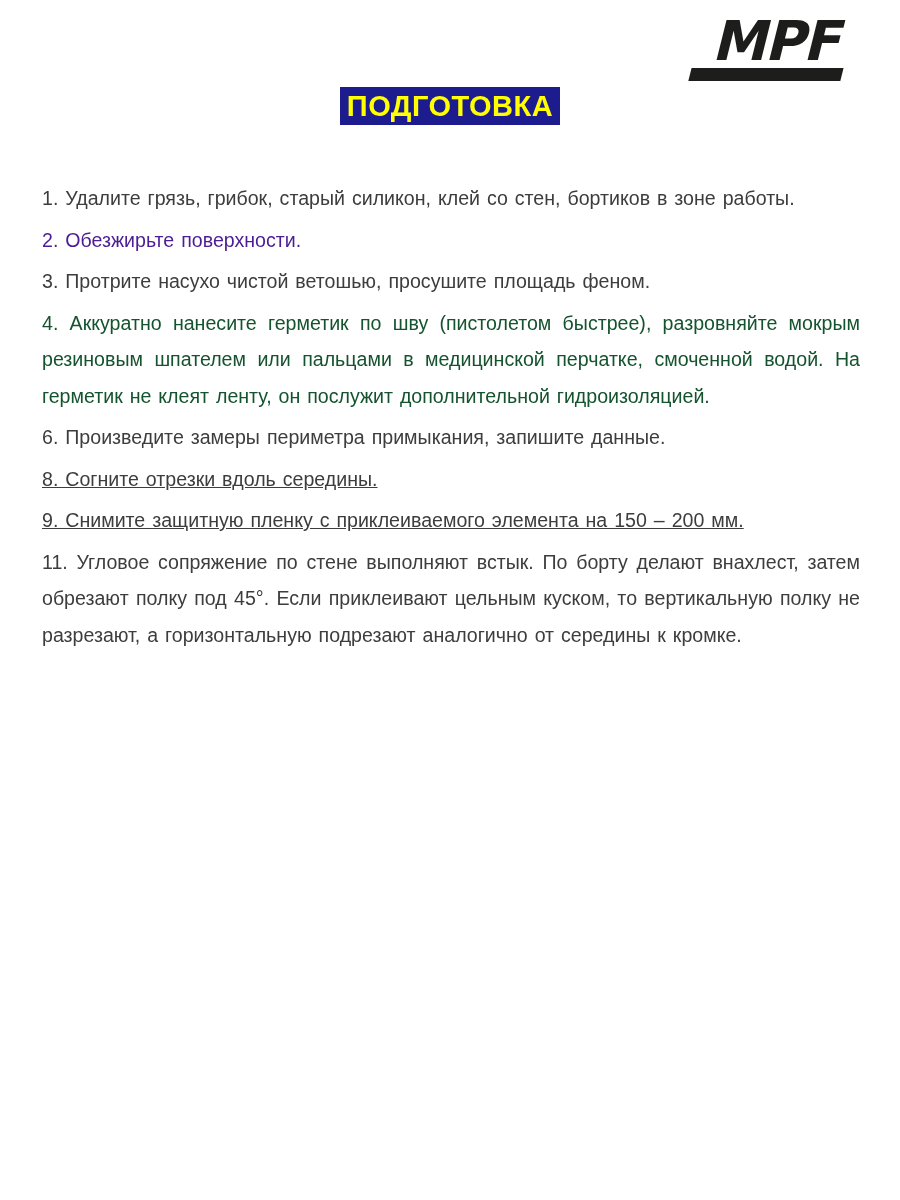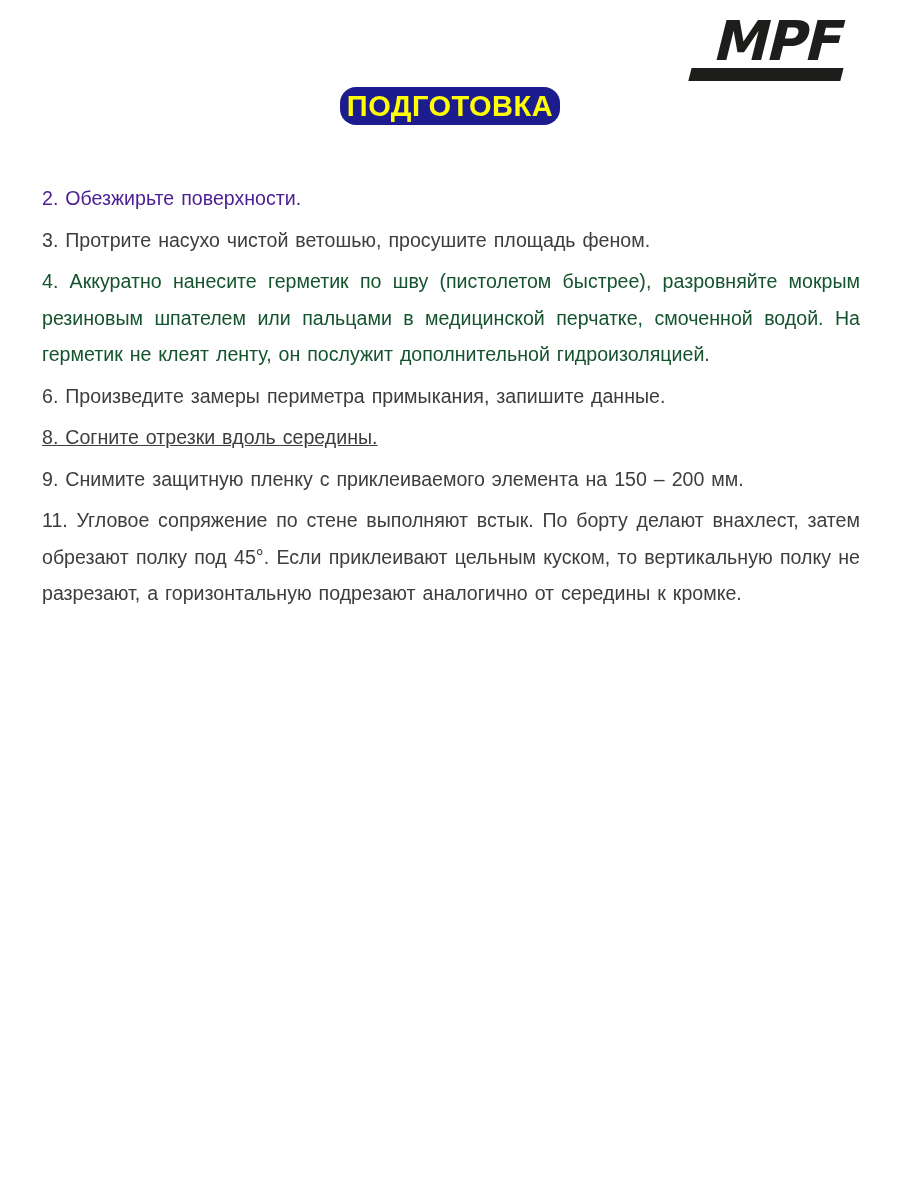--- a/index.html
+++ b/index.html
@@ -32,21 +32,20 @@
     text-align: center;
   }
   .title-highlight {
     display: inline-block;
     font-weight: bold;
     font-size: 29px;
     line-height: 32px;
     padding: 3px 7px 3px 7px;
     letter-spacing: 0.5px;
     font-family: "Liberation Sans", sans-serif;
-    border-radius: 16px;
   }
   
   .content {
     position: absolute;
     top: 180px;
     left: 42px;
     width: 818px;
   }
   .content p.item {
     margin: 0 0 5px 0;
@@ -67,22 +66,23 @@
       <text x="14" y="54" font-family="'DejaVu Sans', sans-serif" font-size="55" font-weight="bold" letter-spacing="-2" fill="#1d1d1b">MPF</text>
       <rect x="-4" y="62" width="152" height="13" fill="#1d1d1b"></rect>
     </g>
   </svg>
 
   <div class="title-wrap">
     <span class="title-highlight" style="background: rgb(28, 28, 142); color: rgb(255, 255, 0);">ПОДГОТОВКА</span>
   </div>
 
   <div class="content">
+    <p class="item" style="color: rgb(61, 61, 61);">1. Удалите грязь, грибок, старый силикон, клей со стен, бортиков в зоне работы.</p>
     <p class="item" style="color: #4c1d95;">2. Обезжирьте поверхности.</p>
     <p class="item" style="color: rgb(61, 61, 61);">3. Протрите насухо чистой ветошью, просушите площадь феном.</p>
     <p class="item" style="color: #14532d;">4. Аккуратно нанесите герметик по шву (пистолетом быстрее), разровняйте мокрым резиновым шпателем или пальцами в медицинской перчатке, смоченной водой. На герметик не клеят ленту, он послужит дополнительной гидроизоляцией.</p>
     <p class="item" style="color: rgb(61, 61, 61);">6. Произведите замеры периметра примыкания, запишите данные.</p>
     <p class="item" style="color: rgb(61, 61, 61); text-decoration: underline;">8. Согните отрезки вдоль середины.</p>
-    <p class="item" style="color: rgb(61, 61, 61);">9. Снимите защитную пленку с приклеиваемого элемента на 150 – 200 мм.</p>
+    <p class="item" style="color: rgb(61, 61, 61); text-decoration: underline;">9. Снимите защитную пленку с приклеиваемого элемента на 150 – 200 мм.</p>
     <p class="item" style="color: rgb(61, 61, 61);">11. Угловое сопряжение по стене выполняют встык. По борту делают внахлест, затем обрезают полку под 45°. Если приклеивают цельным куском, то вертикальную полку не разрезают, а горизонтальную подрезают аналогично от середины к кромке.</p>
   </div>
 
 </div>
 
 </body></html>

